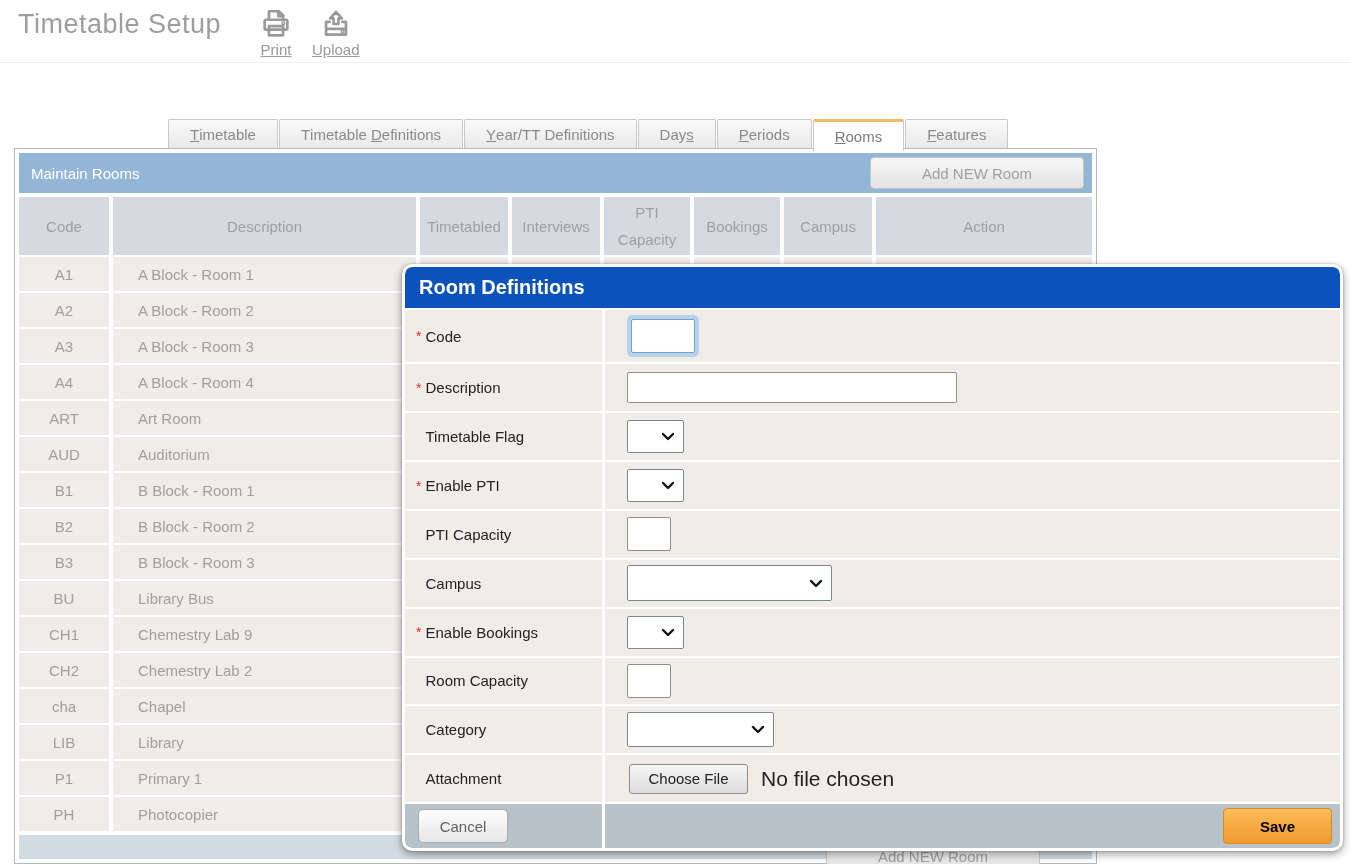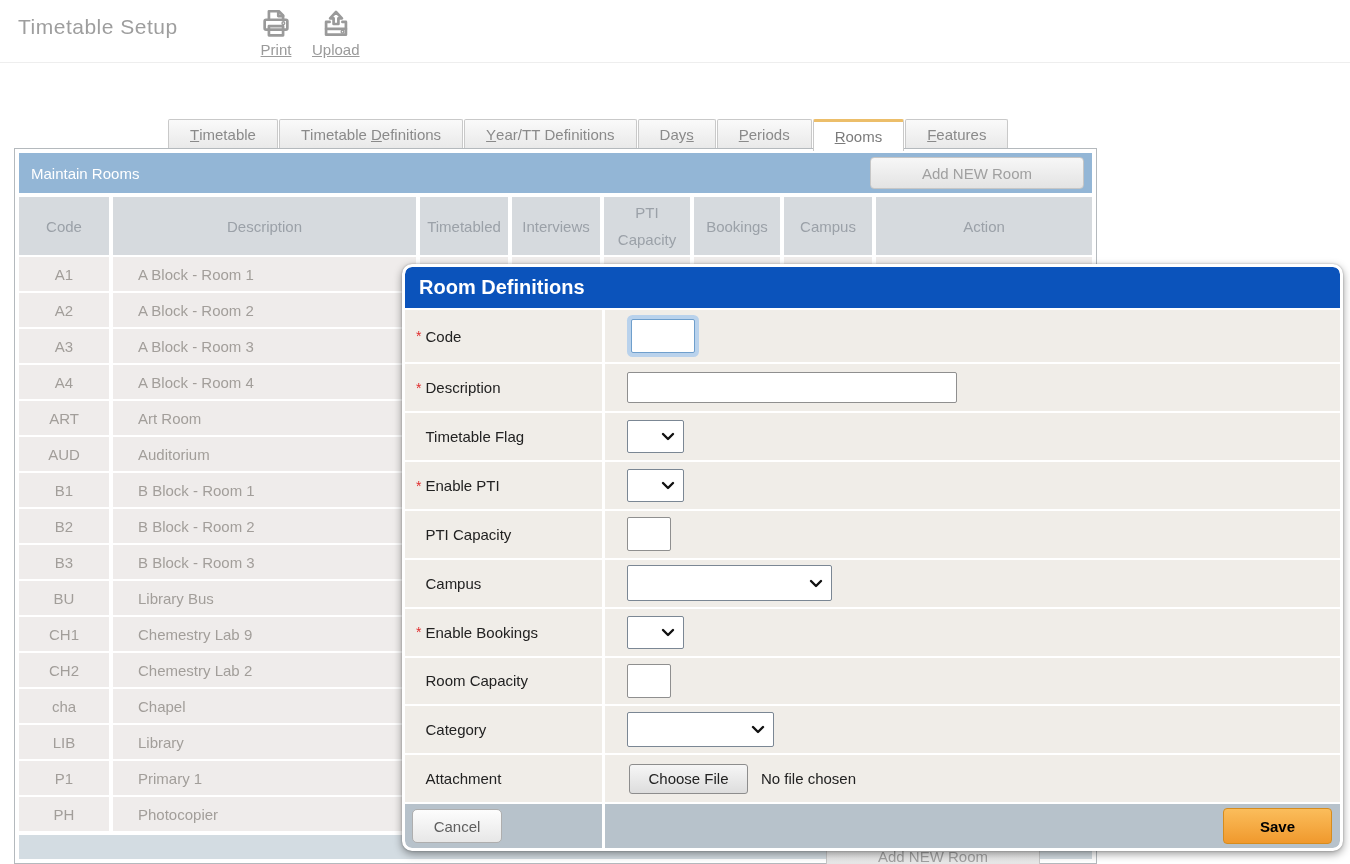--- a/index.html
+++ b/index.html
@@ -3,21 +3,21 @@
 <meta charset="utf-8">
 <style>
   * { margin:0; padding:0; box-sizing:border-box; }
   html,body { width:1350px; height:864px; overflow:hidden; background:#fff;
     font-family:"Liberation Sans", sans-serif; }
   .page { position:relative; width:1350px; height:864px; background:#fff; }
 
   
   .topbar { position:absolute; left:0; top:0; width:1350px; height:63px;
     background:#fff; border-bottom:1px solid #eeeeee; }
-  .page-title { position:absolute; left:18px; top:15px; font-size:21px;
+  .page-title { position:absolute; left:18px; top:9px; font-size:27px;
     font-weight:400; color:#9e9e9e; letter-spacing:.5px; }
   .tools { position:absolute; left:256px; top:5px; display:flex; gap:16px; }
   .tool { display:flex; flex-direction:column; align-items:center; cursor:pointer;
     color:#9a9a9a; text-decoration:none; }
   .tool .ticon { width:40px; height:37px; display:flex; align-items:center; justify-content:center; }
   .tool .tlabel { font-size:15px; color:#9a9a9a; text-decoration:underline; line-height:15px; }
   .tool svg { stroke:#9a9a9a; fill:none; stroke-width:1.9; stroke-linejoin:round; stroke-linecap:round; }
 
   
   .tabs { position:absolute; left:168px; top:119px; display:flex; z-index:5; align-items:flex-start; }
@@ -79,25 +79,25 @@
   .fakeselect { background:#fff; border:1px solid #7b8794; border-radius:2px;
     display:flex; align-items:center; justify-content:flex-end; padding-right:8px; cursor:default; }
   .sel-s { width:57px; height:33px; }
   .sel-m { width:147px; height:35px; }
   .sel-l { width:205px; height:36px; }
   .fakeselect svg { stroke:#111; fill:none; stroke-width:2.4; stroke-linecap:round; stroke-linejoin:round; }
   .filewrap { display:flex; align-items:center; }
   .btn-file { width:119px; height:30px; margin-left:2px; background:linear-gradient(#f6f6f6,#dddddd);
     border:1px solid #8d8d8d; border-radius:3px; font-size:15px; color:#222; cursor:pointer;
     font-family:"Liberation Sans",sans-serif; }
-  .file-status { font-size:15px; color:#222; margin-left:13px; }
+  .file-status { font-size:21px; color:#222; margin-left:13px; }
 
   .modal-foot { flex:0 0 44px; margin-top:2px; display:grid; grid-template-columns:197px 1fr;
     column-gap:3px; background:#fff; }
-  .foot-left { background:#b7c2cb; display:flex; align-items:center; padding-left:7px;
+  .foot-left { background:#b7c2cb; display:flex; align-items:center; padding-left:13px;
     border-radius:0 0 0 7px; }
   .foot-right { background:#b7c2cb; display:flex; align-items:center; justify-content:flex-end;
     padding-right:8px; border-radius:0 0 7px 0; }
   .btn-cancel { width:90px; height:34px; background:linear-gradient(#fdfdfd,#e7e7e7);
     border:1px solid #aeaeae; border-radius:5px; font-size:15px; color:#5f5f5f; cursor:pointer;
     font-family:"Liberation Sans",sans-serif; }
   .btn-save { width:109px; height:36px; background:linear-gradient(#fbbd5b,#f0992d);
     border:1px solid #d68c1e; border-radius:4px; font-size:15px; font-weight:bold; color:#000;
     cursor:pointer; font-family:"Liberation Sans",sans-serif; }
 </style>

